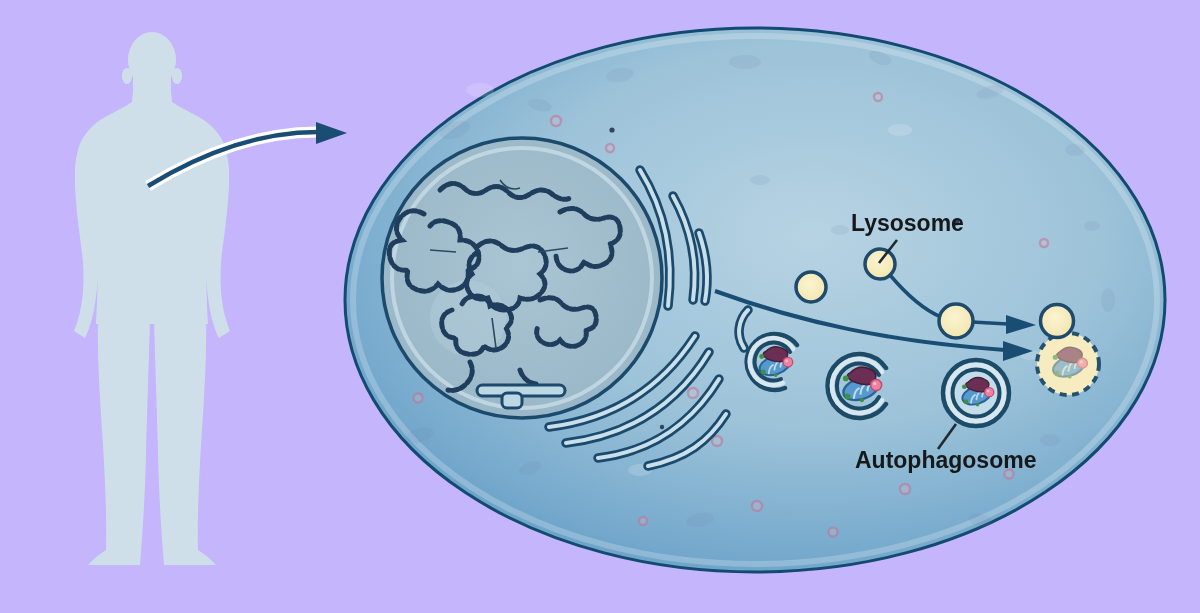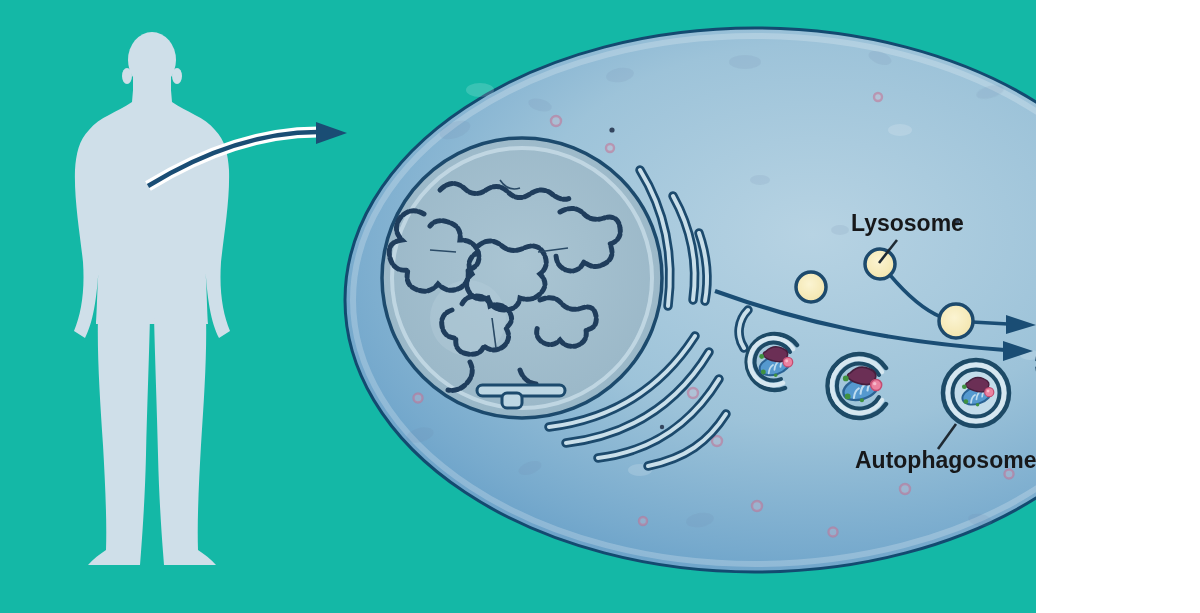--- a/index.html
+++ b/index.html
@@ -1,16 +1,16 @@
 <!DOCTYPE html>
 <html><head>
 <meta charset="utf-8">
 <style>
   html,body{margin:0;padding:0;background:#ffffff;}
-  .stage{position:relative;width:1036px;height:613px;background:#14b8a6;overflow:hidden;
+  .stage{position:relative;width:1200px;height:613px;background:#c4b5fd;overflow:hidden;
          font-family:"Liberation Sans", sans-serif;}
   svg{display:block;}
   text.diagram-label{font-family:"Liberation Sans", sans-serif;font-weight:bold;font-size:23px;fill:#17181a;}
 </style>
 </head>
 <body>
 
 <div class="stage">
 <svg width="1200" height="613" viewBox="0 0 1200 613">
   <defs>

